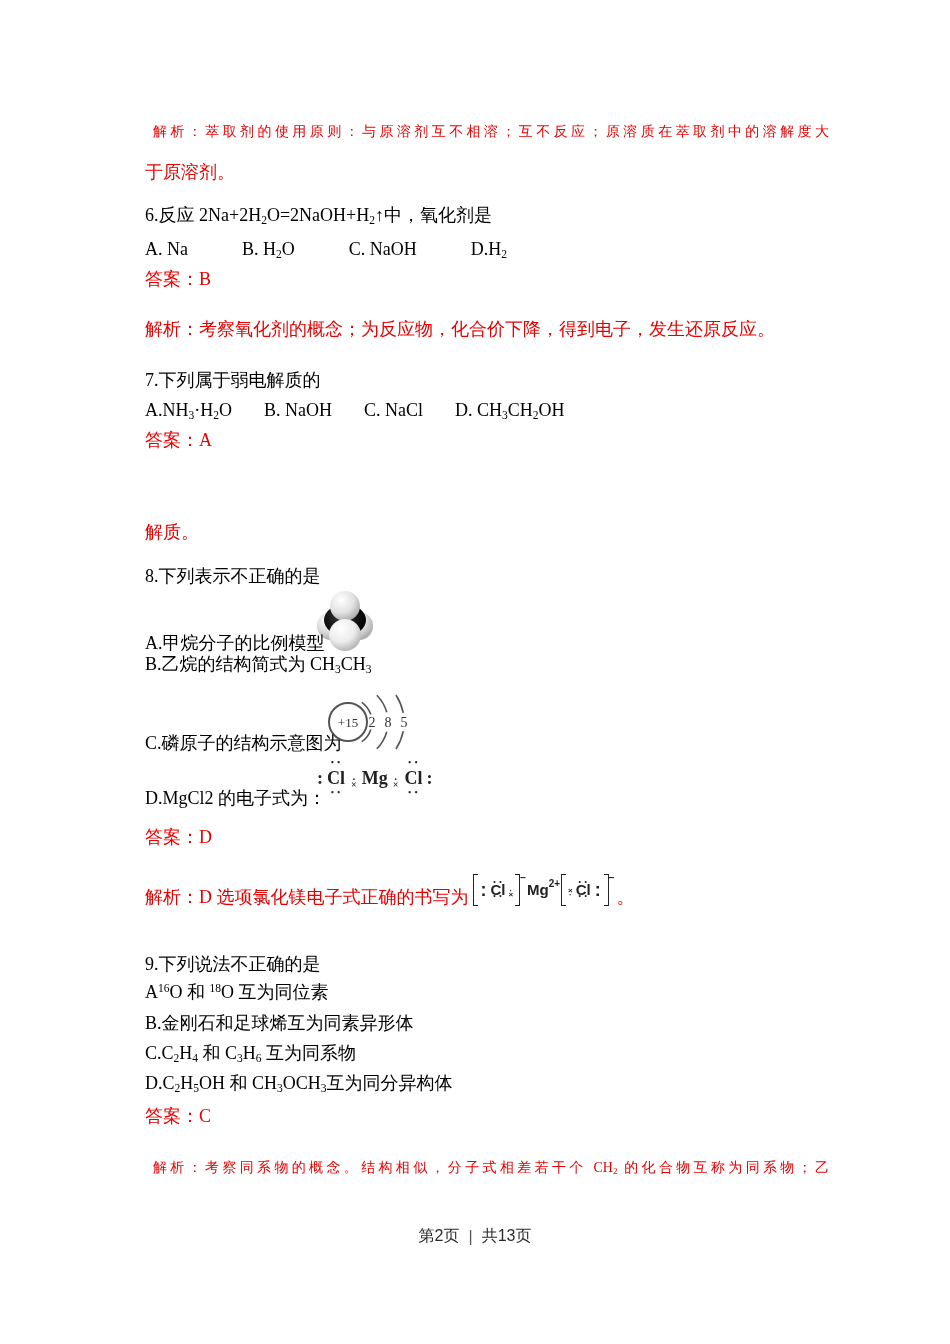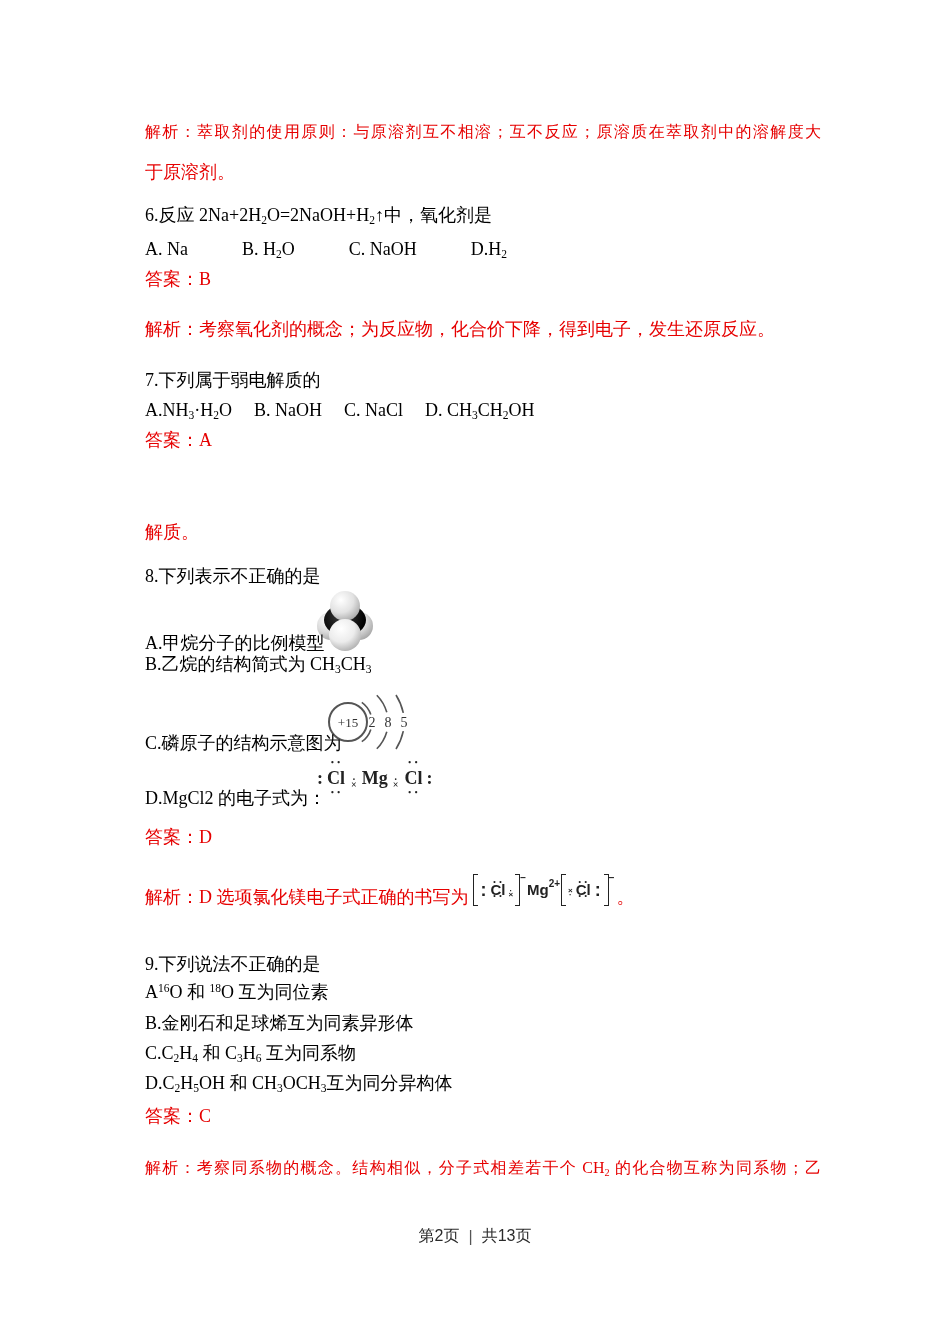--- a/index.html
+++ b/index.html
@@ -2,24 +2,24 @@
 <html><head>
 <meta charset="utf-8">
 <style>
   html,body{margin:0;padding:0;background:#ffffff;}
   .page{
     position:relative;width:950px;height:1344px;background:#ffffff;overflow:hidden;
     font-family:"Liberation Serif","DejaVu Serif",serif;color:#000;
   }
   .line{position:absolute;left:145px;font-size:18px;line-height:26px;white-space:nowrap;}
   .red{color:#e60000;}
-  .just{width:676px;white-space:normal;text-align:justify;text-align-last:justify;font-size:16px;}
+  .just{width:676px;white-space:normal;text-align:justify;text-align-last:justify;font-size:14px;margin-left:8px;}
   .options{display:flex;}
   .gap34{gap:54px;}
-  .gap22{gap:22px;}
+  .gap22{gap:32px;}
   sub{font-size:64%;vertical-align:-0.25em;line-height:0;}
   sup{font-size:64%;vertical-align:0.55em;line-height:0;}
 
   
   .methane{position:absolute;left:317px;top:591px;width:56px;height:61px;}
   .sp{position:absolute;border-radius:50%;}
   .sp-left{left:0;top:21px;width:28px;height:28px;background:radial-gradient(circle at 36% 30%,#ffffff,#d9d9d9 45%,#8d8d8d 95%);}
   .sp-right{left:28px;top:21px;width:28px;height:28px;background:radial-gradient(circle at 36% 30%,#ffffff,#d9d9d9 45%,#8d8d8d 95%);}
   .sp-carbon{left:7px;top:13px;width:42px;height:32px;background:radial-gradient(circle at 42% 38%,#3c3c3c,#000 75%);}
   .sp-top{left:13px;top:0;width:30px;height:30px;background:radial-gradient(circle at 36% 30%,#ffffff,#e2e2e2 45%,#8d8d8d 95%);}

